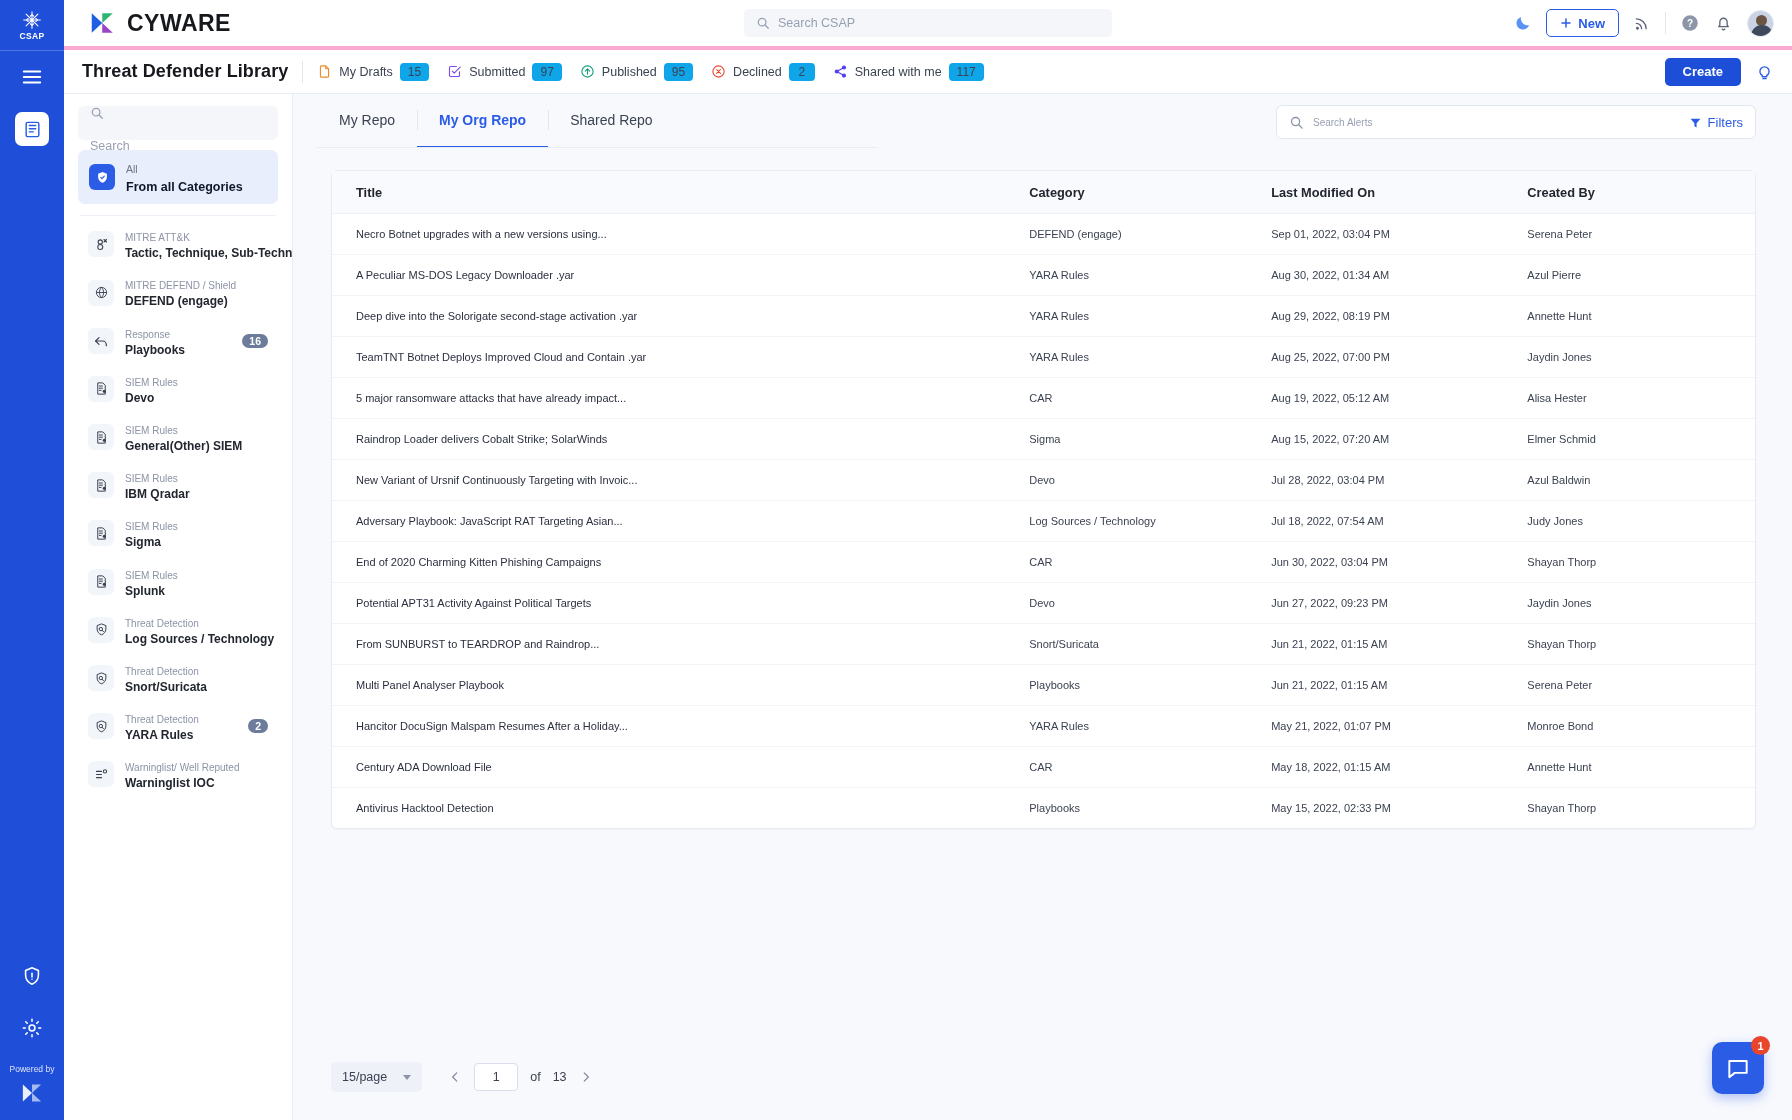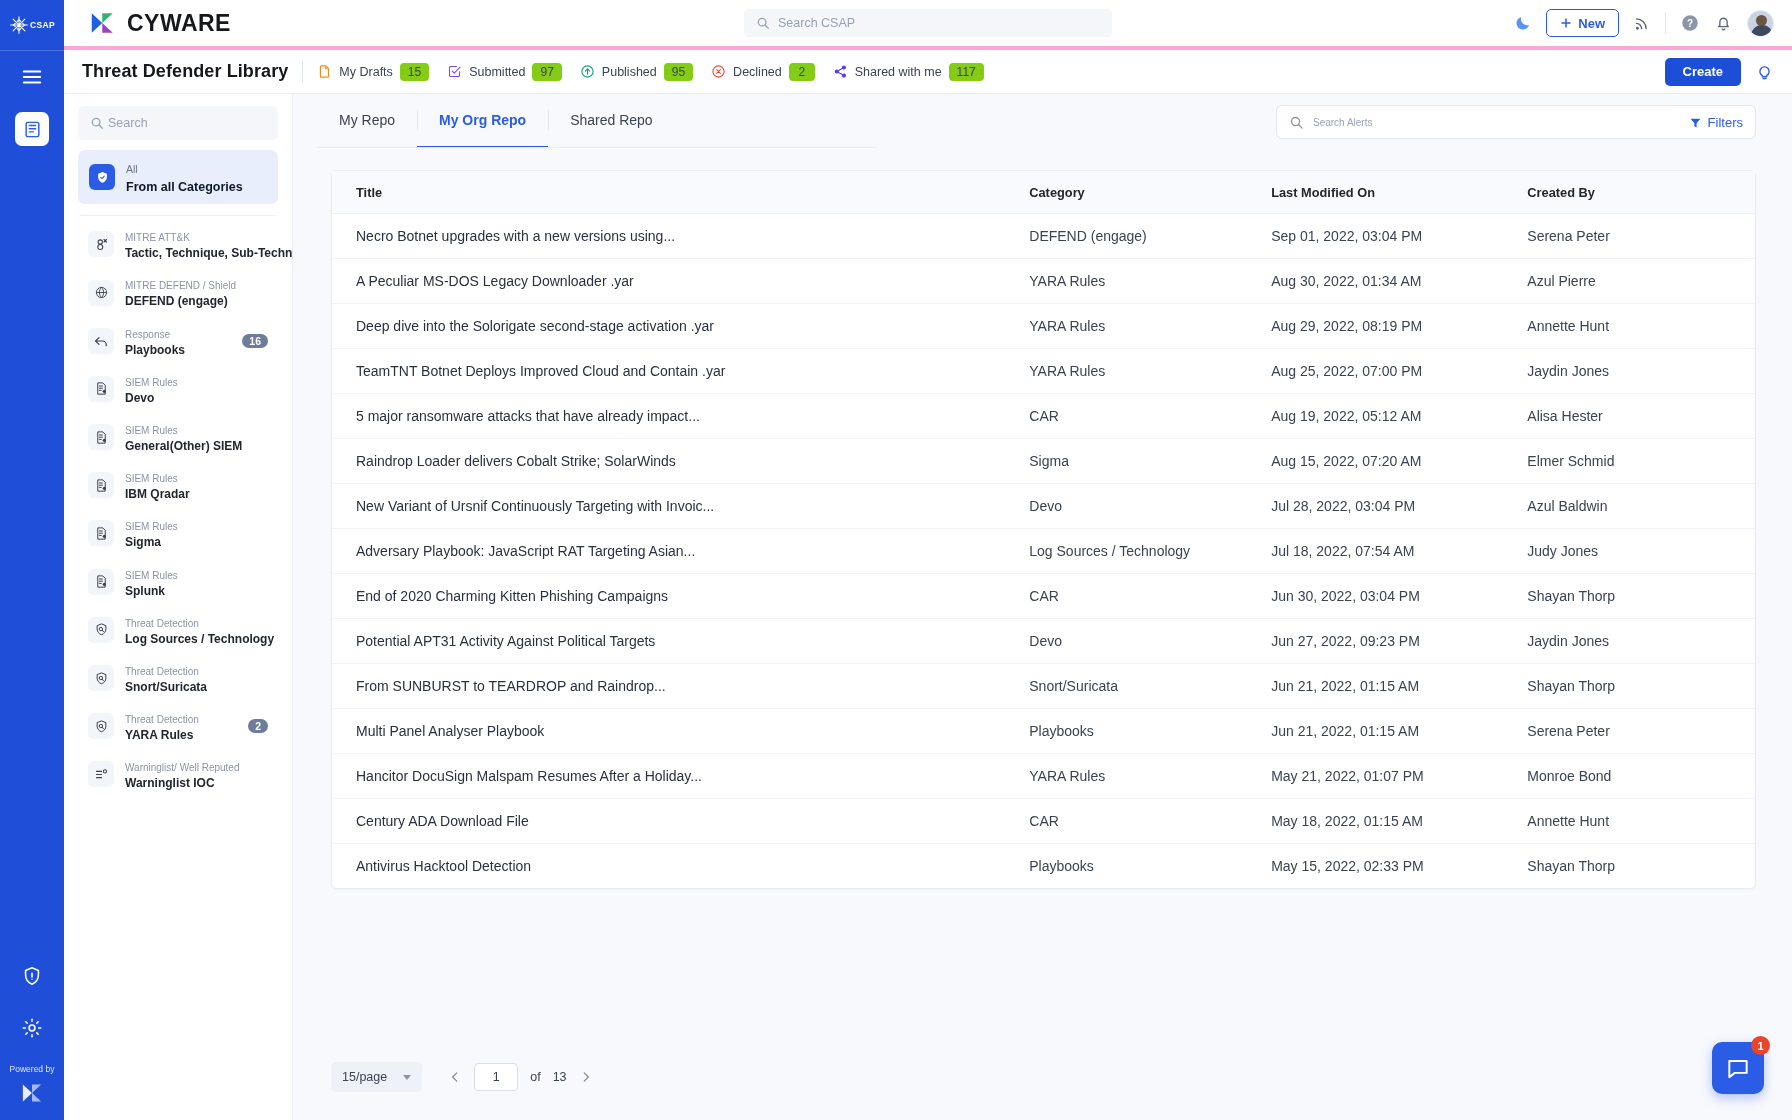--- a/index.html
+++ b/index.html
@@ -14,21 +14,21 @@
 
   
   .rail {
     width: 64px; flex: 0 0 64px; height: 1120px;
     background: #1f4fd8;
     display: flex; flex-direction: column; align-items: center;
     position: relative;
   }
   .rail-top {
     height: 50px; width: 100%;
-    display: flex; flex-direction: row; align-items: center; justify-content: center;
+    display: flex; flex-direction: column; align-items: center; justify-content: center;
     gap: 1px;
   }
   .rail-logo-glyph { color: #fff; line-height: 1; font-size: 16px; }
   .rail-csap { color: #fff; font-size: 8.5px; letter-spacing: .4px; font-weight: 600; }
   .rail-sep { width: 100%; height: 1px; background: rgba(255,255,255,.22); }
   .rail-btn {
     width: 64px; height: 52px; display: flex; align-items: center; justify-content: center;
     cursor: pointer;
   }
   .rail-icon-box {
@@ -84,42 +84,42 @@
   .subheader {
     height: 44px; flex: 0 0 44px; background: #fff;
     border-bottom: 1px solid #e8ecf3;
     display: flex; align-items: center; padding: 0 18px;
   }
   .page-title { font-size: 18px; font-weight: 700; color: #16181d; letter-spacing: .1px; }
   .sub-div { width: 1px; height: 22px; background: #e2e6ee; margin: 0 14px; }
   .stat { display: flex; align-items: center; gap: 7px; margin-right: 18px; cursor: pointer; }
   .stat-label { font-size: 12.5px; color: #3b4251; }
   .stat-count {
-    background: #84cc16; border-radius: 4px; color: #3b4251;
+    background: #0ea5e9; border-radius: 4px; color: #3b4251;
     font-size: 12px; padding: 2px 8px; min-width: 26px; text-align: center;
   }
   .subheader-right { margin-left: auto; display: flex; align-items: center; gap: 14px; }
   .create-btn {
     background: #1d4ed8; color: #fff; border: 0; border-radius: 5px;
     height: 28px; padding: 0 18px; font-size: 13px; font-weight: 600;
     cursor: pointer; font-family: inherit;
   }
   .bulb { color: #2b5ce6; cursor: pointer; display:flex; }
 
   
   .body { flex: 1; display: flex; min-height: 0; background: #f8f9fd; }
 
   
   .catbar {
     width: 229px; flex: 0 0 229px; background: #fff; border-right: 1px solid #e8ecf3;
     padding: 12px 14px 0 14px; overflow: hidden;
   }
   .cat-search {
     height: 34px; background: #f4f6fa; border-radius: 6px;
-    display: flex; align-items: center; gap: 4px; padding: 0 12px; margin-bottom: 10px;
+    display: flex; gap: 19px; padding: 0 12px; margin-bottom: 10px; flex-direction: column;
   }
   .cat-search input {
     border: 0; background: transparent; outline: none; font-family: inherit;
     font-size: 12.5px; color: #3b4251; width: 100%;
   }
   .cat-search input::placeholder { color: #98a0b3; }
   .cat-all {
     display: flex; align-items: center; gap: 11px; background: #e8eefc;
     border-radius: 7px; padding: 9px 11px; cursor: pointer;
   }
@@ -184,21 +184,21 @@
     background: #fff; border: 1px solid #e8ecf3; border-radius: 6px;
     box-shadow: 0 1px 2px rgba(28,42,77,.04);
   }
   table { width: 100%; border-collapse: collapse; table-layout: fixed; }
   thead th {
     text-align: left; font-size: 12.8px; font-weight: 700; color: #22262f;
     padding: 14px 0 13px 0; background: #f9fafd; border-bottom: 1px solid #eceff5;
   }
   thead th.c-title { padding-left: 24px; }
   tbody td {
-    font-size: 14px; color: #3b4251; padding: 14px 0; border-bottom: 1px solid #f1f3f8;
+    font-size: 11px; color: #3b4251; padding: 14px 0; border-bottom: 1px solid #f1f3f8;
     white-space: nowrap; overflow: hidden; text-overflow: ellipsis;
   }
   tbody tr:last-child td { border-bottom: 0; }
   tbody td.c-title { padding-left: 24px; color: #2b3040; }
   .c-title { width: 49%; }
   .c-cat { width: 17%; }
   .c-mod { width: 18%; }
   .c-by { width: 16%; }
 
   

